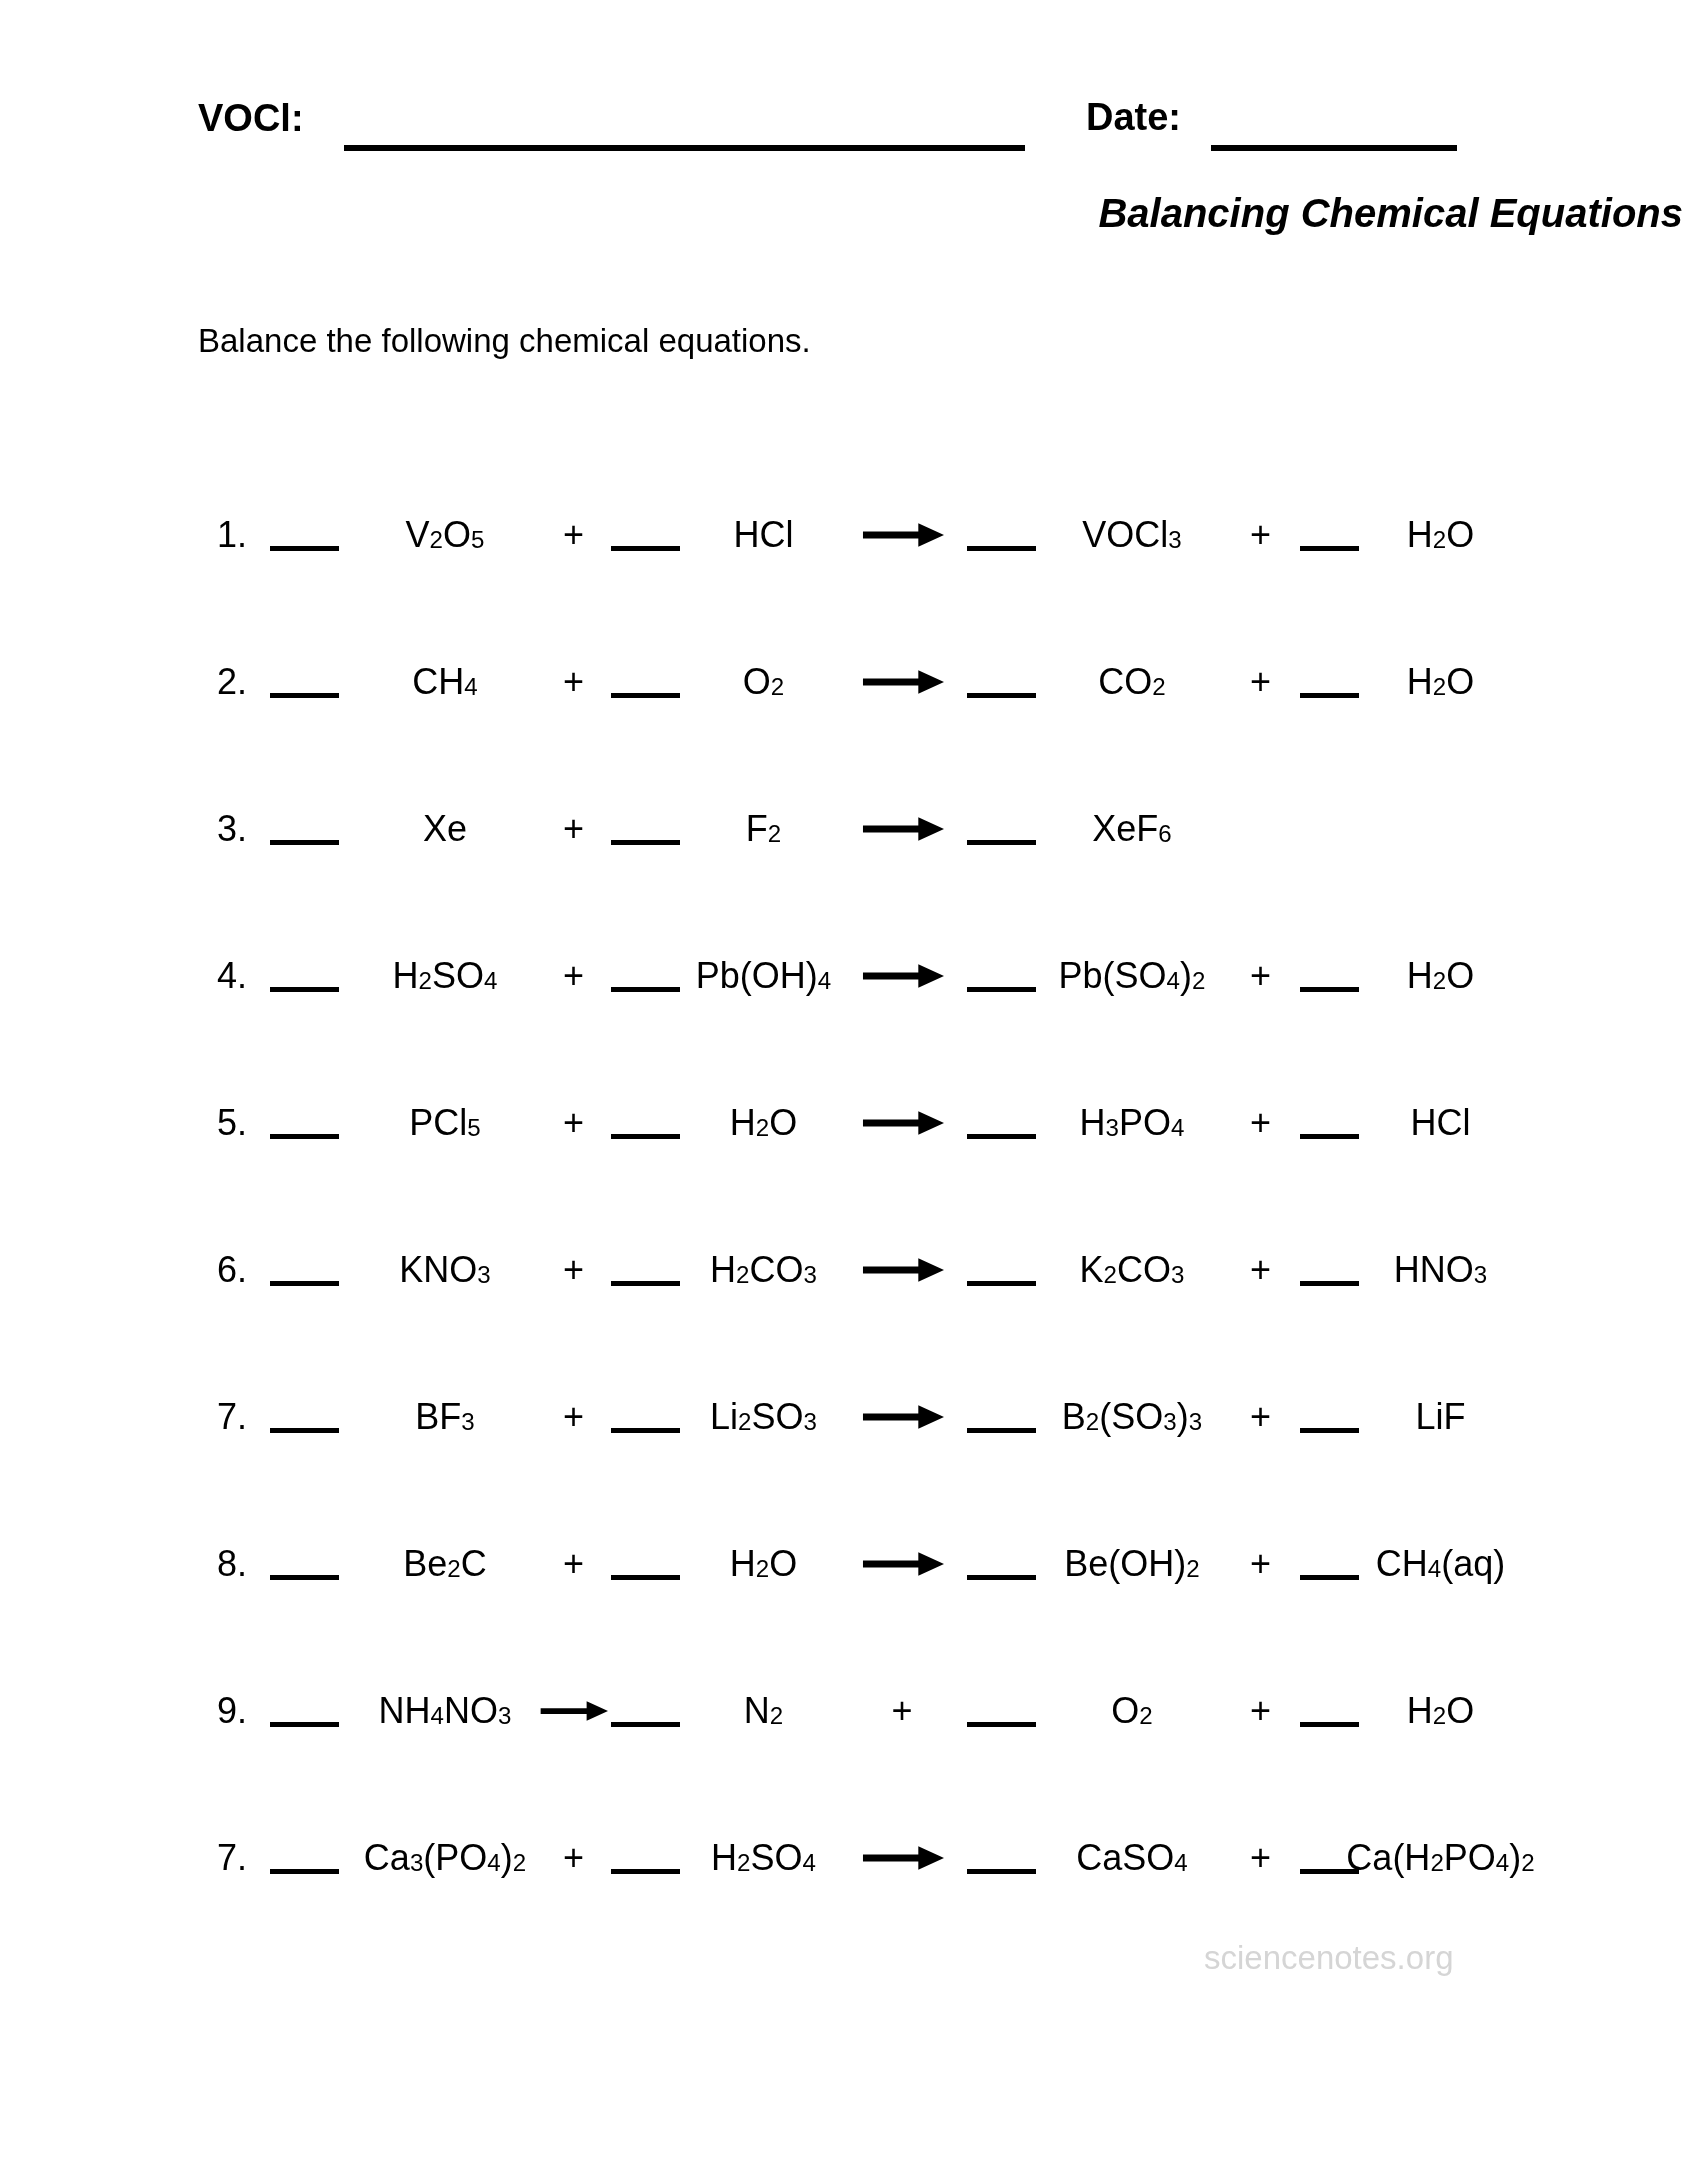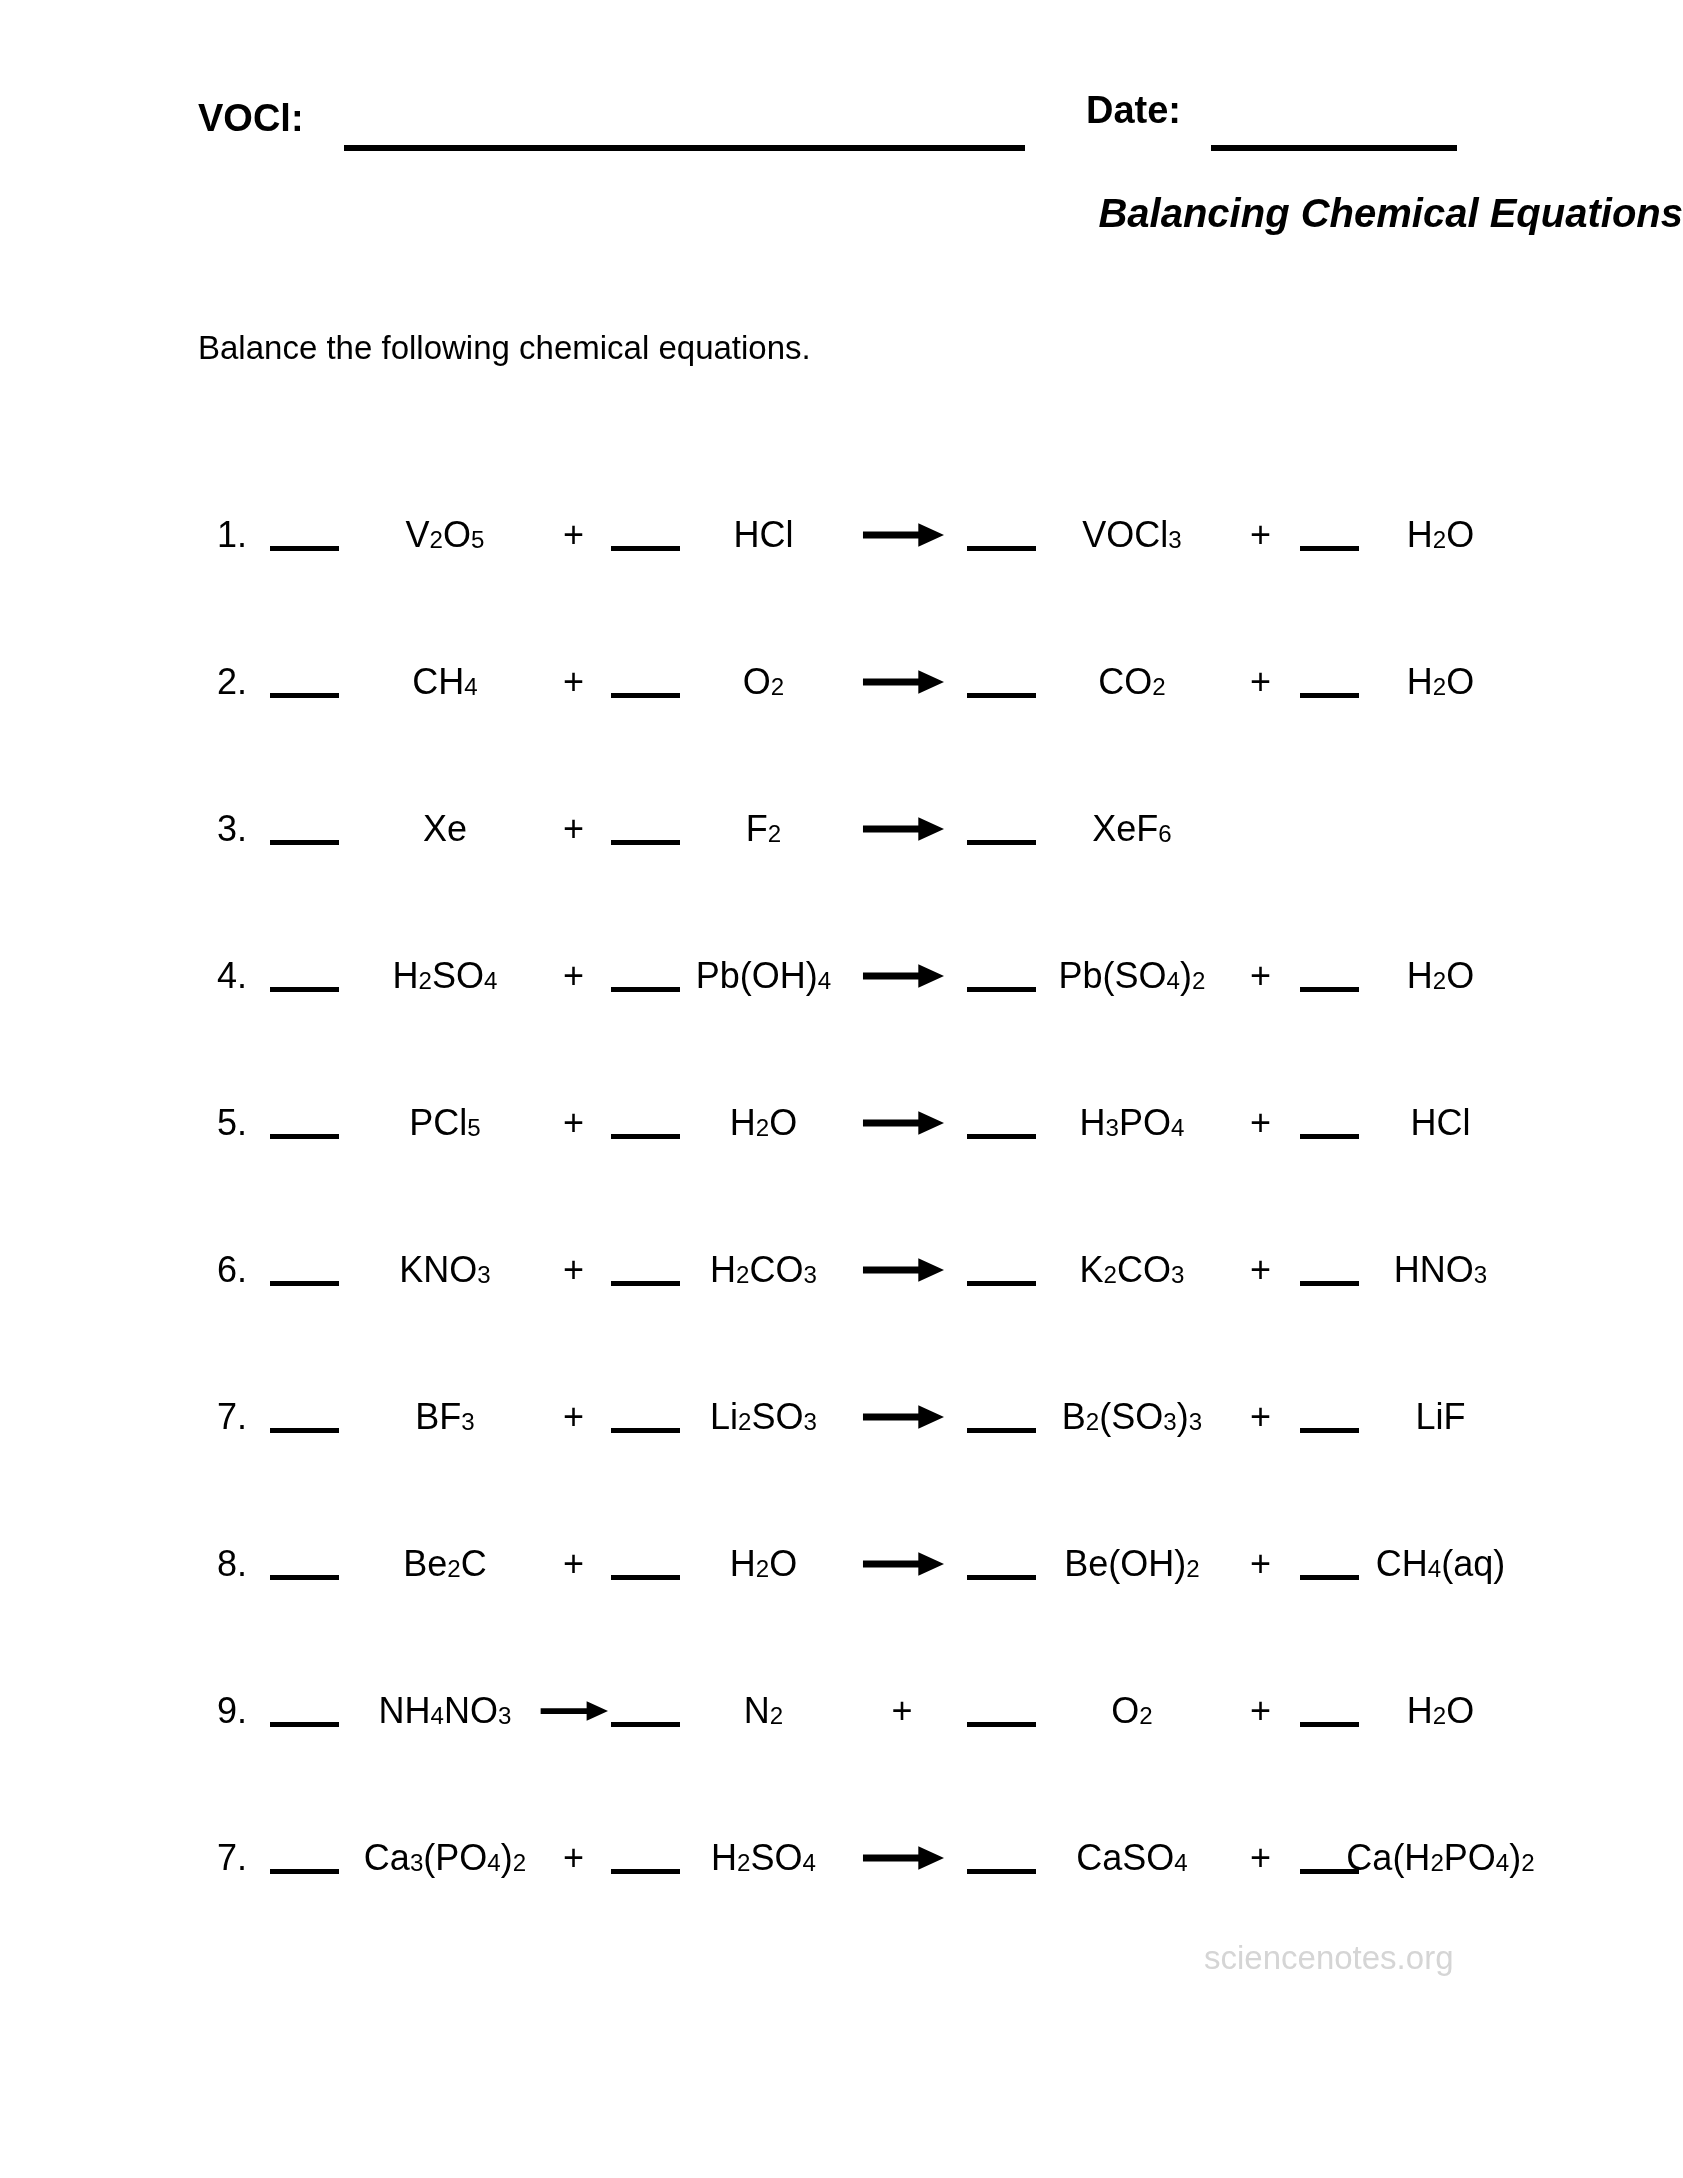--- a/index.html
+++ b/index.html
@@ -9,33 +9,33 @@
     position: relative;
     font-family: "Liberation Sans", sans-serif;
     color: #000000;
     overflow: hidden;
   }
   .label {
     position: absolute;
     font-size: 38px; font-weight: bold;
   }
   .name-label { left: 198px; top: 97px; }
-  .date-label { left: 1086px; top: 89px; }
+  .date-label { left: 1086px; top: 96px; }
   .fill-line {
     position: absolute; height: 6px; background: #000000;
   }
   .name-line { left: 344px; top: 145px; width: 681px; }
   .date-line { left: 1211px; top: 145px; width: 246px; }
   .title {
     position: absolute; top: 191px; left: 0; width: 100%;
     text-align: right;
     font-size: 40px; font-weight: bold; font-style: italic;
   }
   .instruction {
-    position: absolute; left: 198px; top: 329px;
+    position: absolute; left: 198px; top: 322px;
     font-size: 33px;
   }
   .equations {
     position: absolute; left: 198px; top: 461px; width: 1327px;
   }
   .eq-row {
     display: grid;
     grid-template-columns: 59px 94px 188px 69px 74px 163px 114px 84px 178px 79px 59px 163px;
     height: 147px;
     align-items: center;

